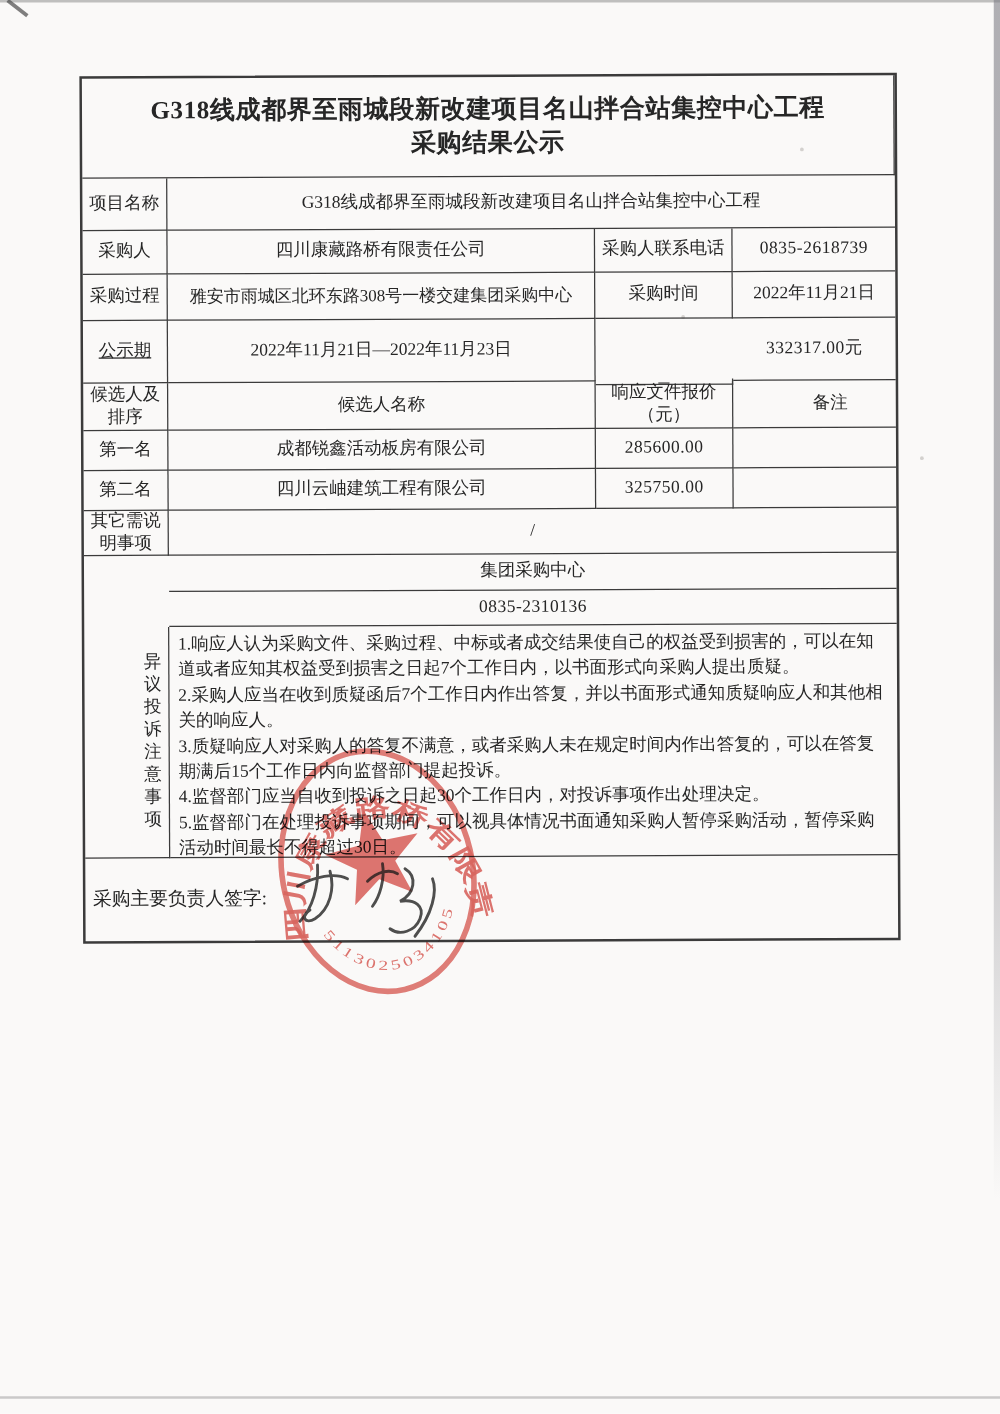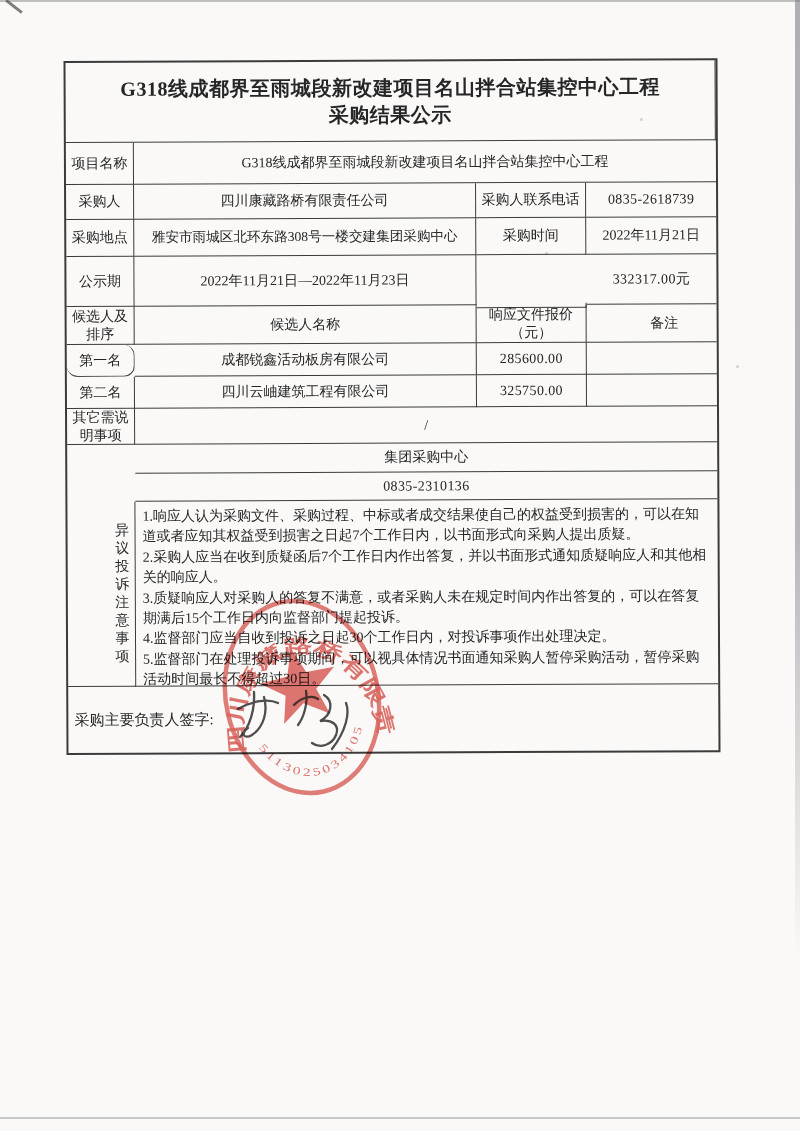--- a/index.html
+++ b/index.html
@@ -69,36 +69,36 @@
   </div>
 
   <div class="c" style="grid-column:1;grid-row:2;">项目名称</div>
   <div class="c no-r" style="grid-column:2/5;grid-row:2;">G318线成都界至雨城段新改建项目名山拌合站集控中心工程</div>
 
   <div class="c" style="grid-column:1;grid-row:3;">采购人</div>
   <div class="c" style="grid-column:2;grid-row:3;">四川康藏路桥有限责任公司</div>
   <div class="c" style="grid-column:3;grid-row:3;">采购人联系电话</div>
   <div class="c no-r num" style="grid-column:4;grid-row:3;">0835-2618739</div>
 
-  <div class="c" style="grid-column:1;grid-row:4;">采购地点</div>
+  <div class="c" style="grid-column:1;grid-row:4;">采购过程</div>
   <div class="c addr" style="grid-column:2;grid-row:4;">雅安市雨城区北环东路308号一楼交建集团采购中心</div>
   <div class="c" style="grid-column:3;grid-row:4;">采购时间</div>
   <div class="c no-r" style="grid-column:4;grid-row:4;">2022年11月21日</div>
 
-  <div class="c" style="grid-column:1;grid-row:5;">公示期</div>
+  <div class="c" style="grid-column:1;grid-row:5;text-decoration:underline;">公示期</div>
   <div class="c" style="grid-column:2;grid-row:5;">2022年11月21日—2022年11月23日</div>
   <div class="c" style="grid-column:3;grid-row:5;margin-top:48px;">不含税最高限价（元）</div>
   <div class="c no-r num" style="grid-column:4;grid-row:5;">332317.00元</div>
 
   <div class="c" style="grid-column:1;grid-row:6;">候选人及排序</div>
   <div class="c" style="grid-column:2;grid-row:6;">候选人名称</div>
   <div class="c" style="grid-column:3;grid-row:6;">响应文件报价（元）</div>
   <div class="c no-r" style="grid-column:4;grid-row:6;padding-left:28px;">备注</div>
 
-  <div class="c" style="grid-column:1;grid-row:7;border-radius:11px;">第一名</div>
+  <div class="c" style="grid-column:1;grid-row:7;">第一名</div>
   <div class="c" style="grid-column:2;grid-row:7;">成都锐鑫活动板房有限公司</div>
   <div class="c num" style="grid-column:3;grid-row:7;">285600.00</div>
   <div class="c no-r" style="grid-column:4;grid-row:7;"></div>
 
   <div class="c" style="grid-column:1;grid-row:8;">第二名</div>
   <div class="c" style="grid-column:2;grid-row:8;">四川云岫建筑工程有限公司</div>
   <div class="c num" style="grid-column:3;grid-row:8;">325750.00</div>
   <div class="c no-r" style="grid-column:4;grid-row:8;"></div>
 
   <div class="c" style="grid-column:1;grid-row:9;">其它需说明事项</div>

